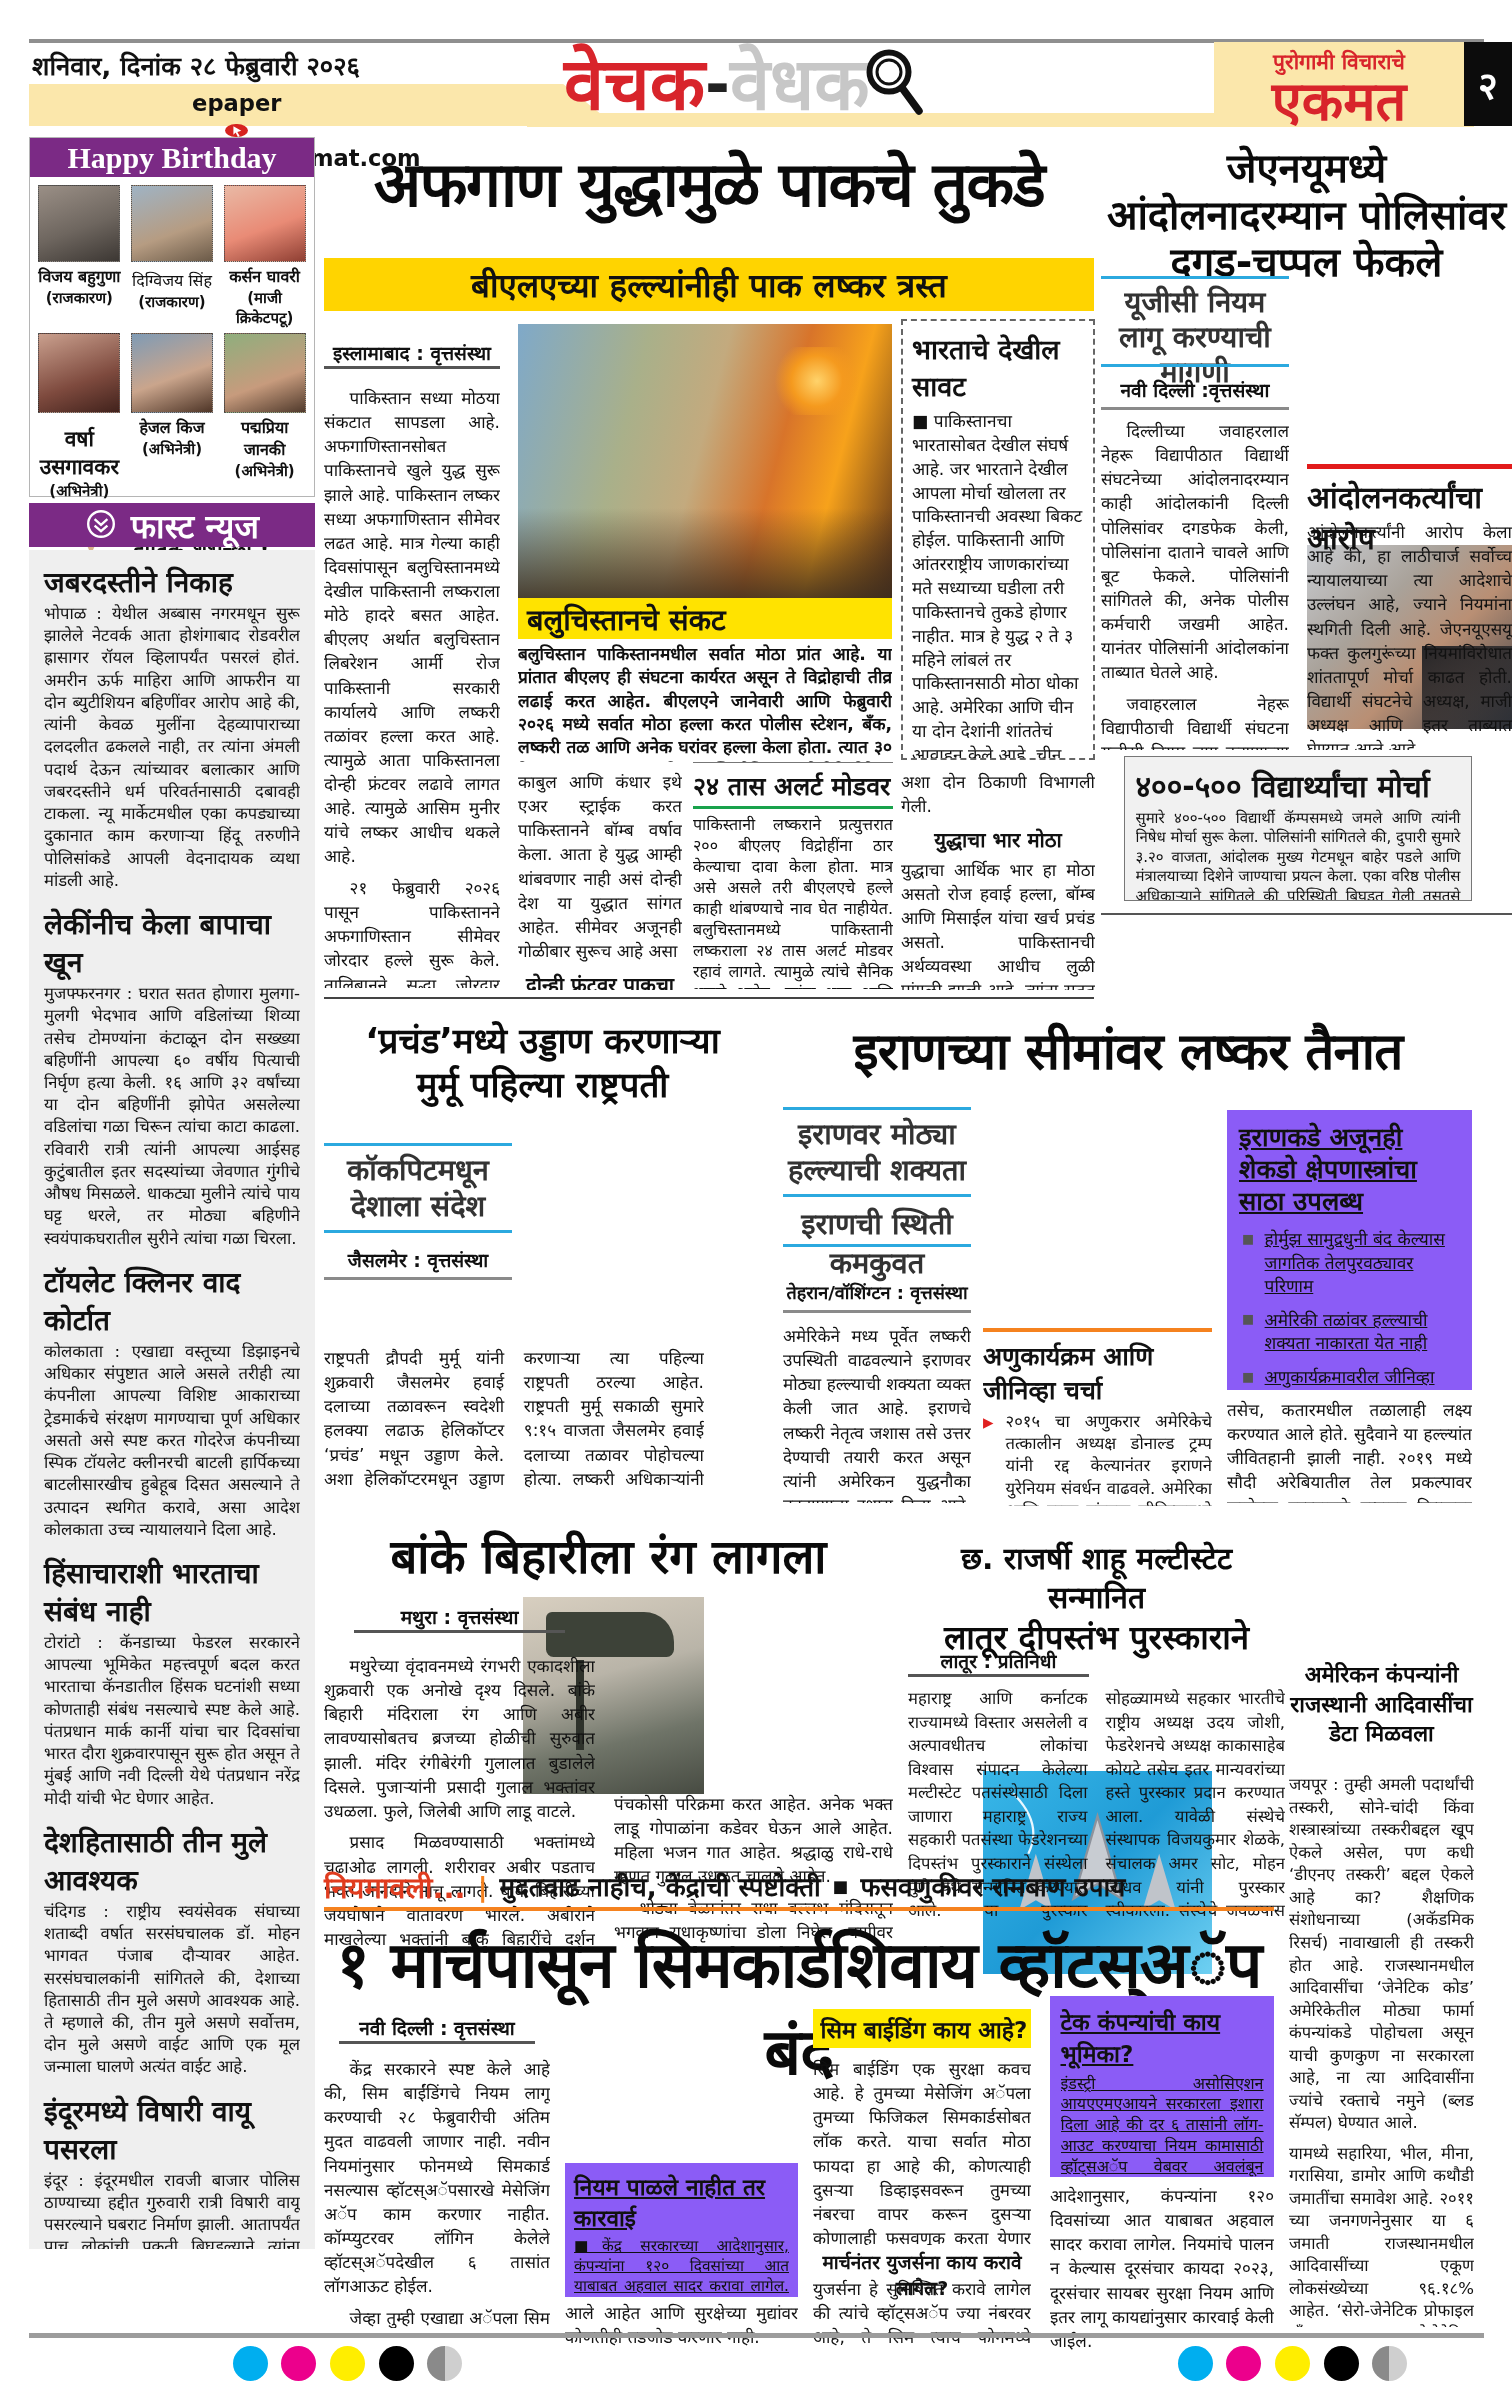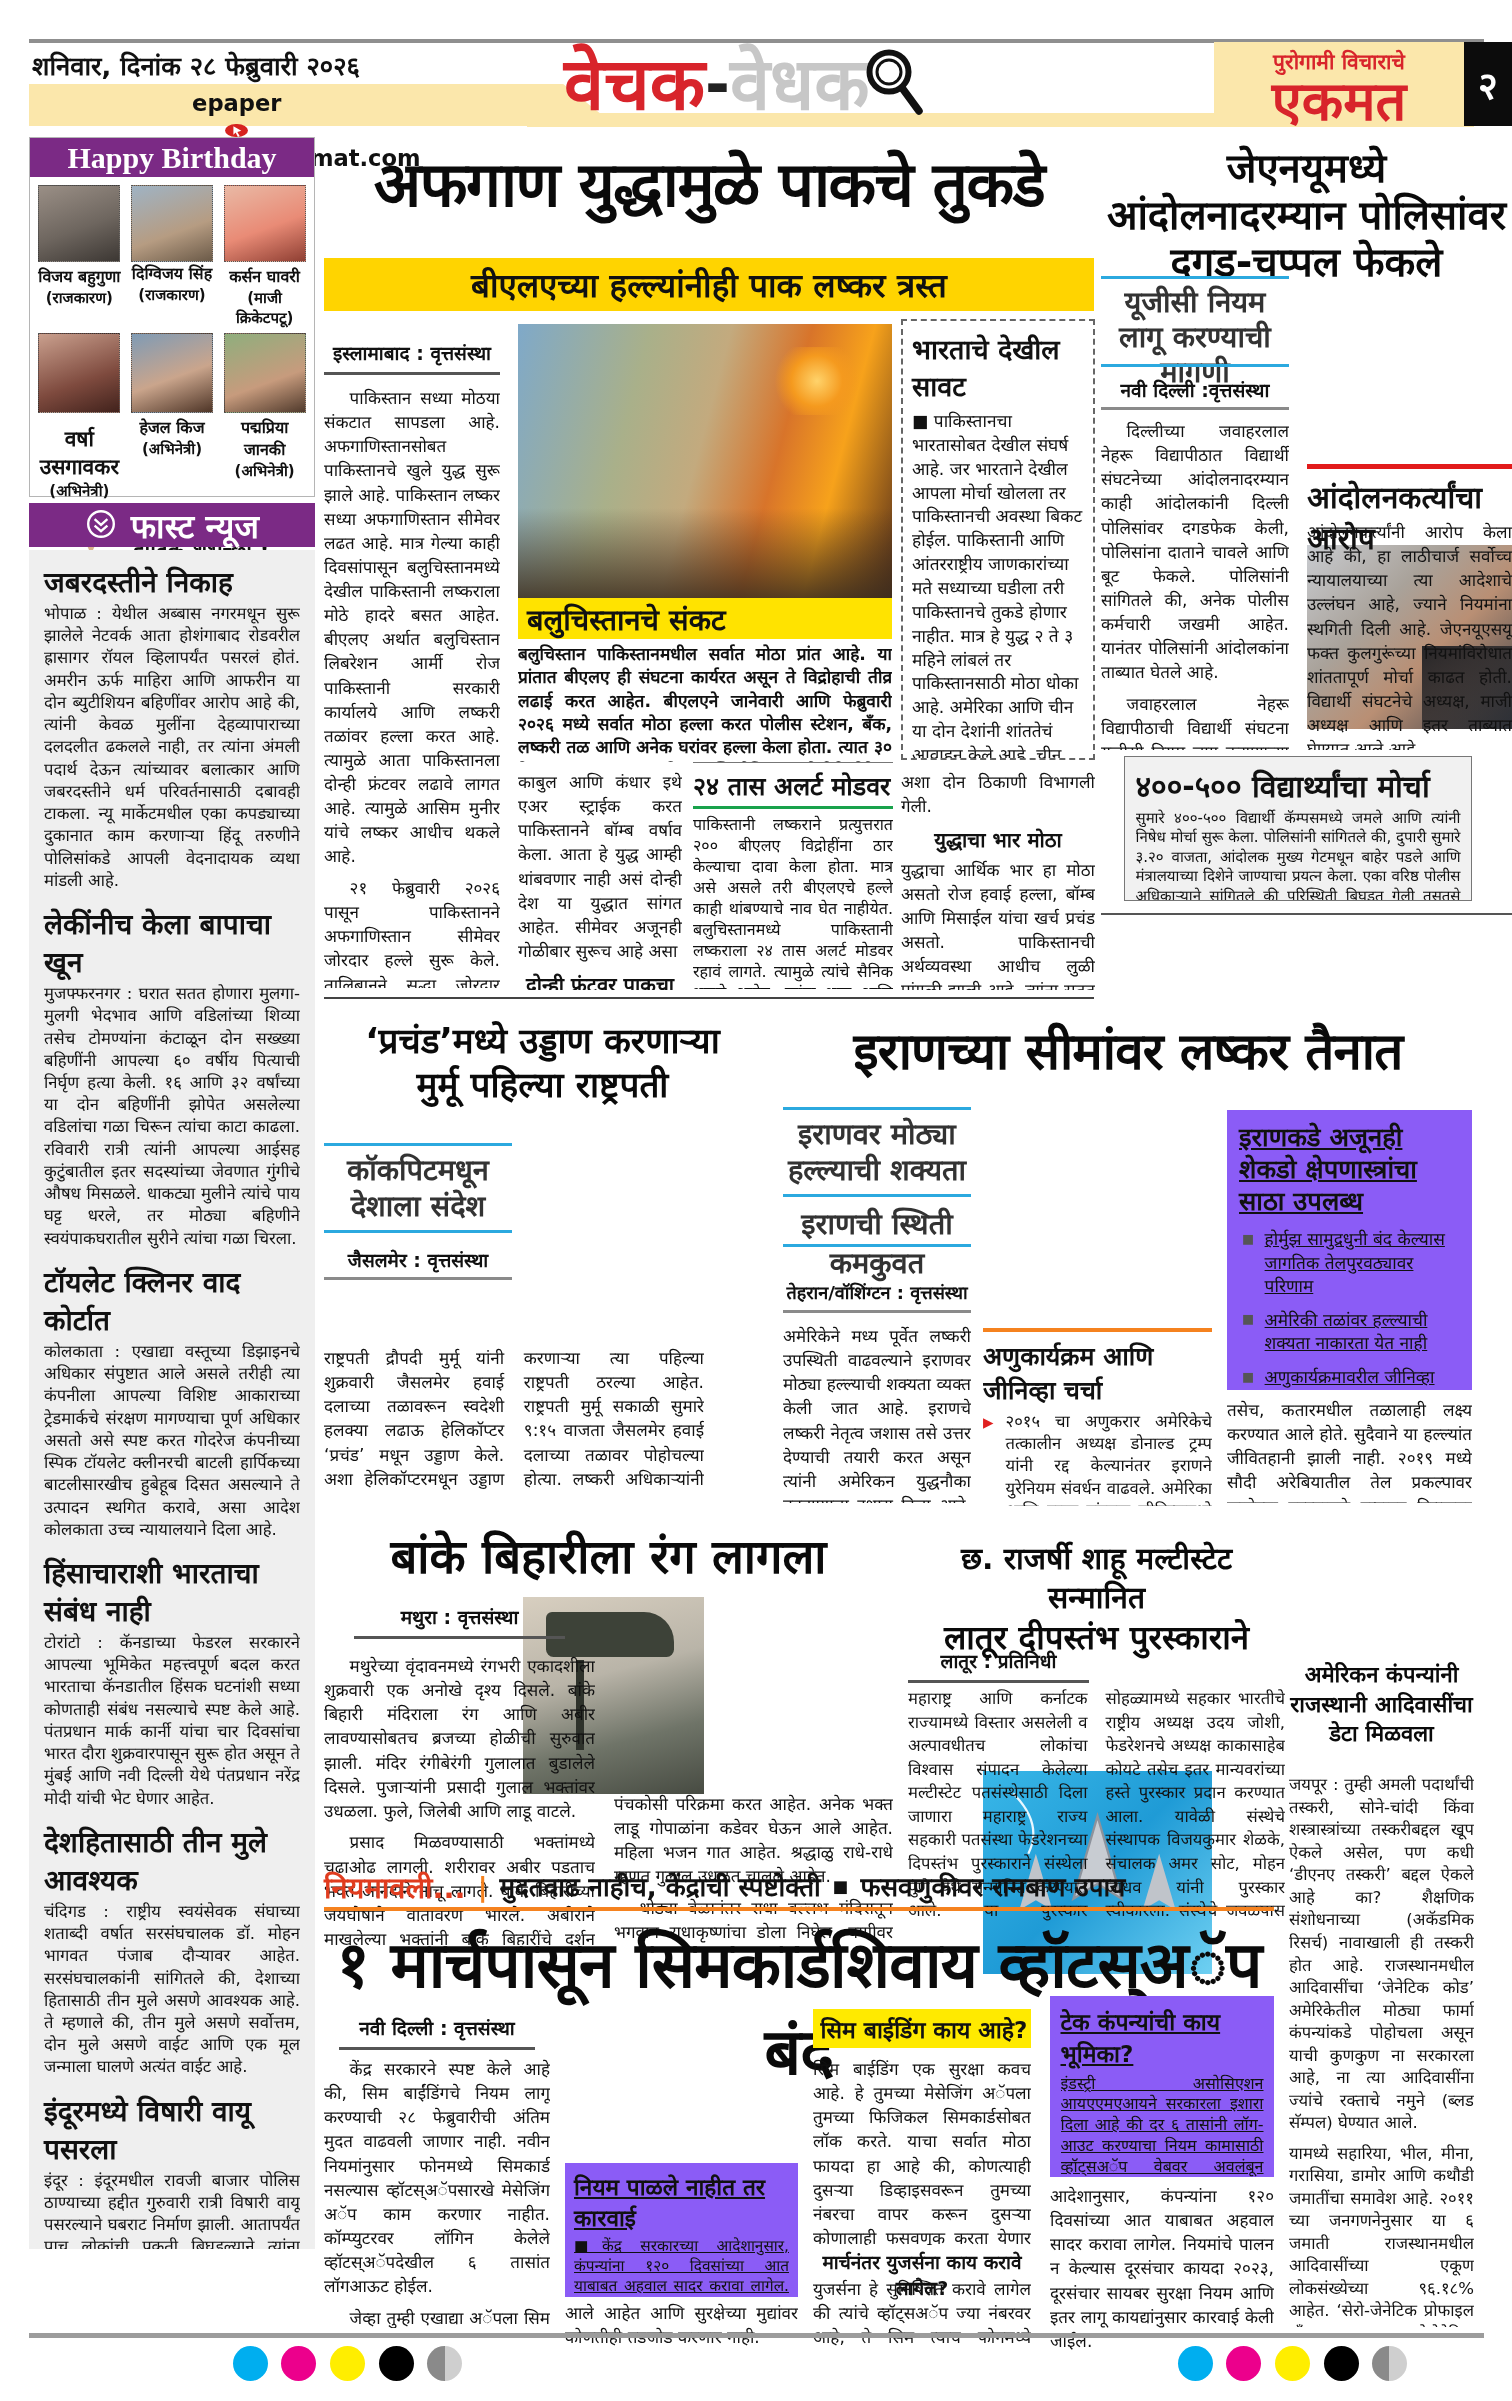--- a/index.html
+++ b/index.html
@@ -2,21 +2,21 @@
 <html style="font-size:12px"><head>
 <meta charset="utf-8">
 <style>
   html,body{margin:0;padding:0;}
   body{width:1512px;height:2401px;position:relative;background:#ffffff;
        font-family:"DejaVu Sans","Liberation Sans",sans-serif;color:#111;}
   .abs{position:absolute;box-sizing:border-box;}
   .body{font-size:17px;line-height:1.42;text-align:justify;overflow:hidden;}
   .body p{margin:0 0 7.5px 0;text-indent:25.6px;}
   .hl{font-weight:900;text-align:center;color:#0a0a0a;}
-  .dateline{font-weight:bold;text-align:center;font-size:19px;border-bottom:3px solid #555;padding-bottom:6px;}
+  .dateline{font-weight:bold;text-align:center;font-size:19px;border-bottom:3px solid #555;}
   .cyanrule{height:3px;background:#2ba9df;}
   .grayrule{height:3px;background:#8a8a8a;}
   .crosshead{font-weight:800;text-align:center;font-size:20.3px;margin:6px 0 3px 0;}
   .graybox{background:#8b5cf6;text-decoration:underline;}
   .bullet{position:relative;padding-left:25.6px;margin-bottom:10.5px;font-size:17.3px;line-height:1.35;}
   .bullet::before{content:"■";position:absolute;left:3px;top:1.5px;font-size:12.8px;color:#555;}
   .arrowp{position:relative;padding-left:22.6px;}
   .arrowp::before{content:"▶";position:absolute;left:0;top:2.3px;color:#e02020;font-size:13.6px;}
   .dot{width:35px;height:35px;border-radius:50%;display:inline-block;margin:0 6.8px;}
   .serif{font-family:"Liberation Serif","DejaVu Serif",serif;}
@@ -63,21 +63,21 @@
     <span class="serif" style="color:#fff;font-size:30px;font-weight:bold;">Happy Birthday</span>
   </div>
   <div style="display:flex;flex-wrap:wrap;justify-content:space-around;padding:7.5px 3px 0 3px;">
     <div style="width:89px;text-align:center;">
       <div class="photo" style="width:80px;height:75px;margin:0 auto;border:1.5px dotted #555;background:linear-gradient(160deg,#9a8f86,#6e665f 55%,#3c3733);"></div>
       <div style="font-size:16px;font-weight:bold;margin-top:3px;">विजय बहुगुणा</div>
       <div style="font-size:15px;font-weight:bold;">(राजकारण)</div>
     </div>
     <div style="width:89px;text-align:center;">
       <div class="photo" style="width:80px;height:75px;margin:0 auto;border:1.5px dotted #555;background:linear-gradient(160deg,#9fb3c4,#b69c82 60%,#6b5a48);"></div>
-      <div style="font-size:16px;font-weight:bold;margin-top:0;">दिग्विजय सिंह</div>
+      <div style="font-size:16px;font-weight:normal;margin-top:7px;">दिग्विजय सिंह</div>
       <div style="font-size:15px;font-weight:bold;">(राजकारण)</div>
     </div>
     <div style="width:89px;text-align:center;">
       <div class="photo" style="width:80px;height:75px;margin:0 auto;border:1.5px dotted #555;background:linear-gradient(160deg,#e9b9a5,#e98b76 55%,#8f3f33);"></div>
       <div style="font-size:16px;font-weight:bold;margin-top:3px;">कर्सन घावरी</div>
       <div style="font-size:15px;font-weight:bold;">(माजी क्रिकेटपटू)</div>
     </div>
     <div style="width:89px;text-align:center;margin-top:6px;">
       <div class="photo" style="width:80px;height:78px;margin:0 auto;border:1.5px dotted #555;background:linear-gradient(160deg,#caa08e,#7e4a3e 60%,#41221c);"></div>
       <div style="font-size:21px;font-weight:bold;margin-top:11px;">वर्षा उसगावकर</div>

